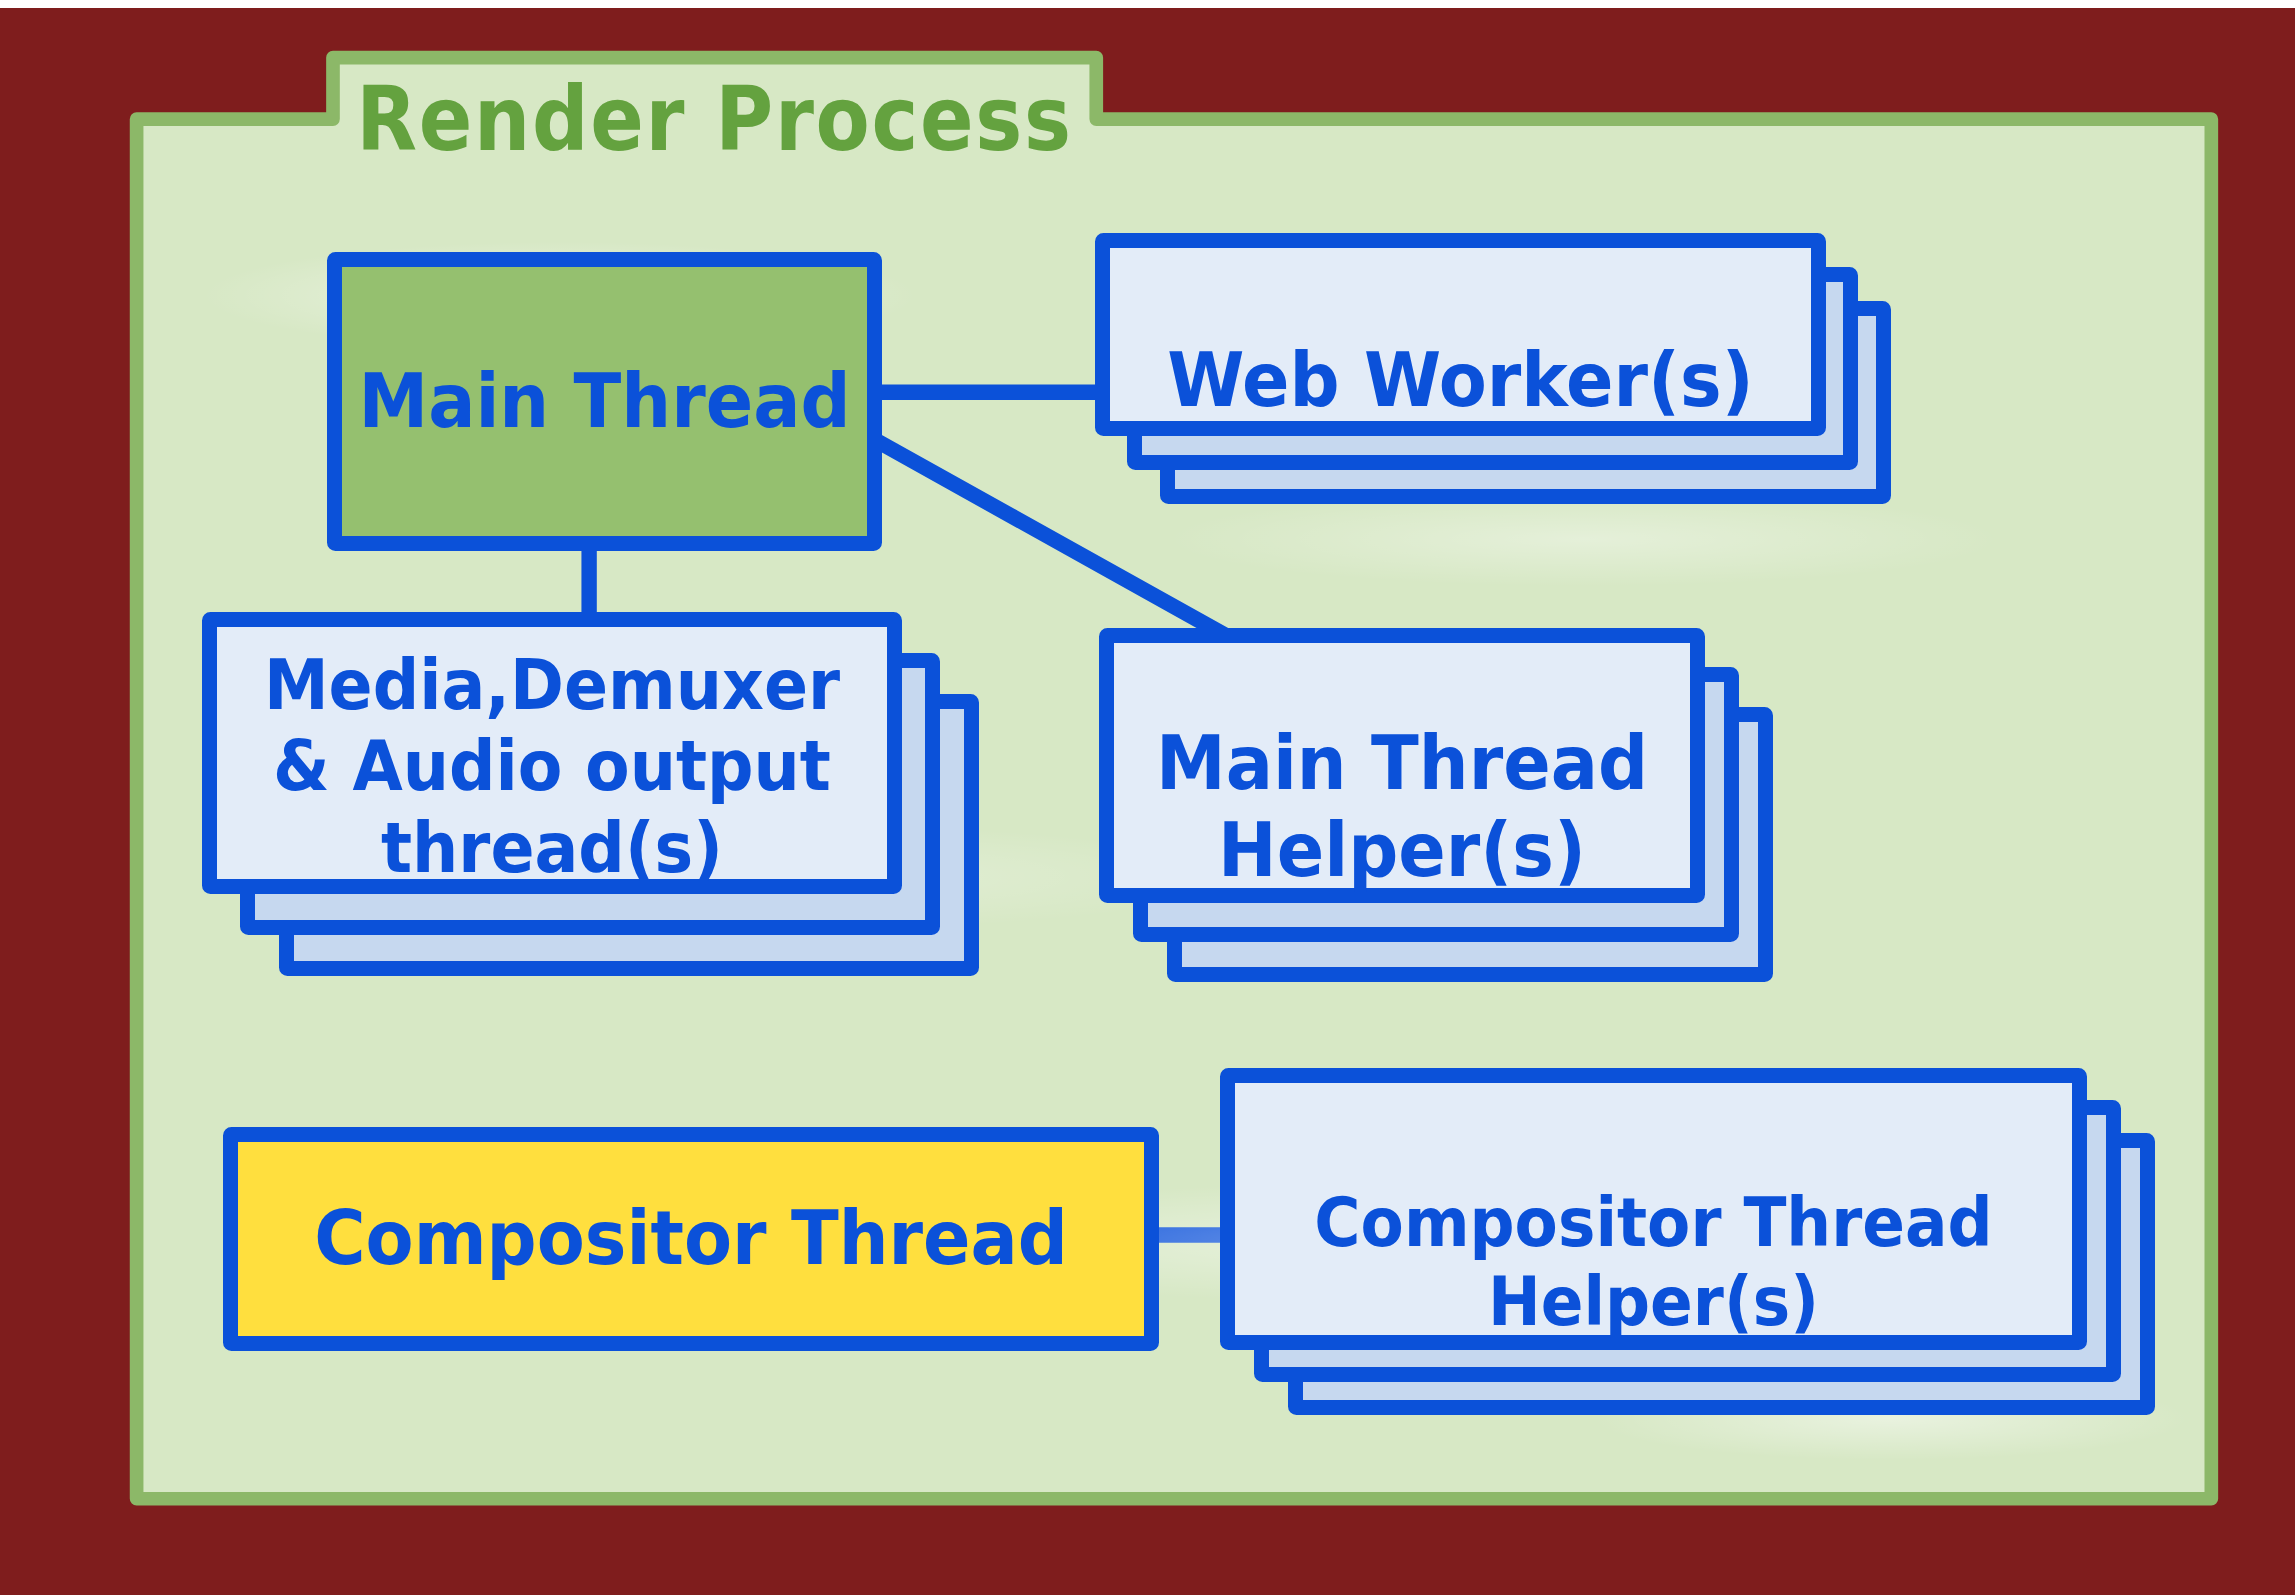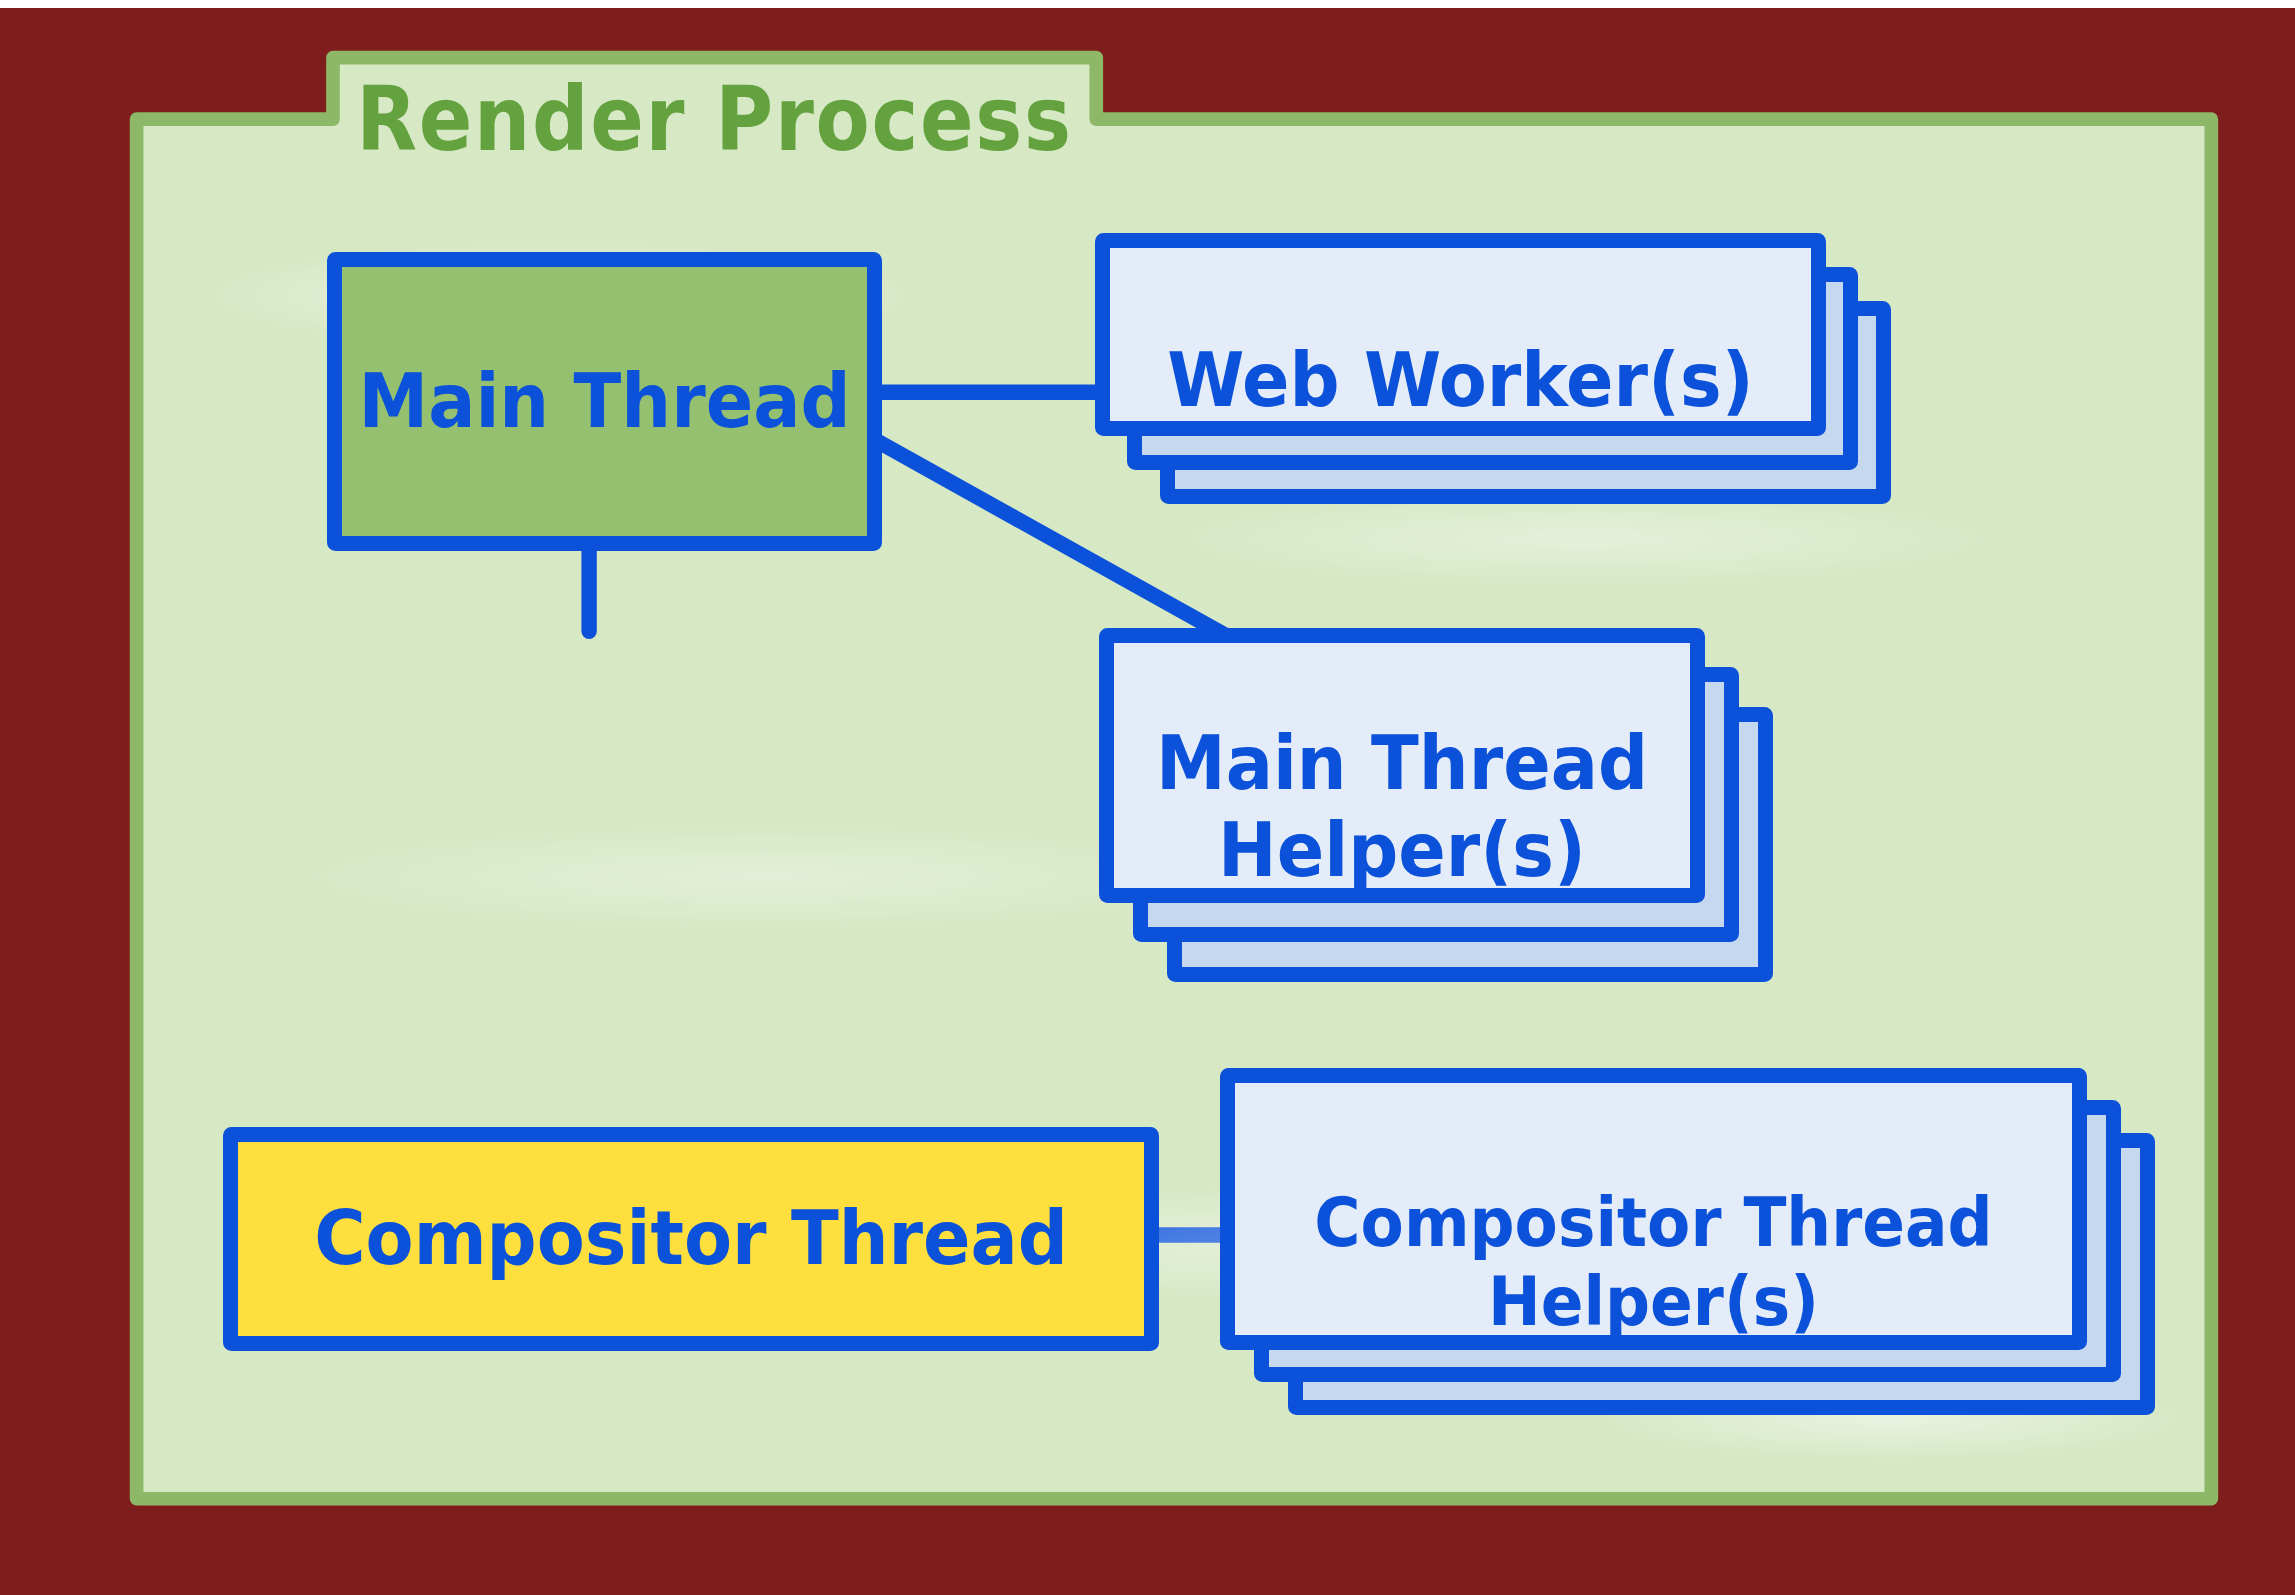--- a/index.html
+++ b/index.html
@@ -117,20 +117,31 @@
   </div>
 
   <div class="stack" style="left:1095px; top:225px; width:731px; height:203px;">
     <div class="card back" style="left:65px; top:68px;"></div>
     <div class="card back" style="left:32px; top:34px;"></div>
     <div class="card front">
       <span class="box-label label-lg">Web Worker(s)</span>
     </div>
   </div>
 
+  <div class="stack" style="left:202px; top:604px; width:700px; height:282px;">
+    <div class="card back" style="left:77px; top:82px;"></div>
+    <div class="card back" style="left:38px; top:41px;"></div>
+    <div class="card front">
+      <span class="box-label">
+        <span class="line">Media,Demuxer</span>
+        <span class="line">&amp; Audio output</span>
+        <span class="line">thread(s)</span>
+      </span>
+    </div>
+  </div>
 
   <div class="stack" style="left:1099px; top:620px; width:606px; height:275px;">
     <div class="card back" style="left:68px; top:79px;"></div>
     <div class="card back" style="left:34px; top:39px;"></div>
     <div class="card front">
       <span class="box-label label-lg">
         <span class="line">Main Thread</span>
         <span class="line">Helper(s)</span>
       </span>
     </div>

